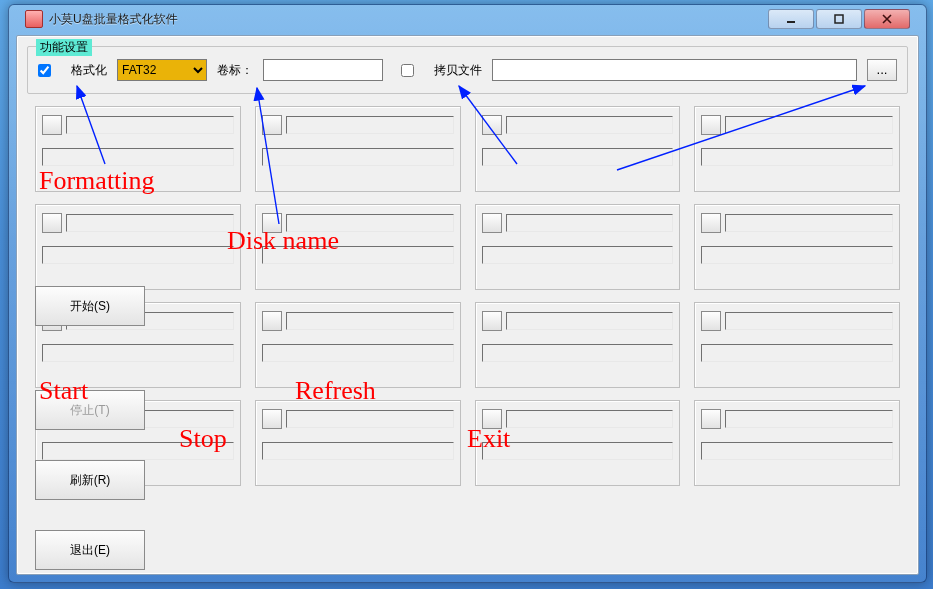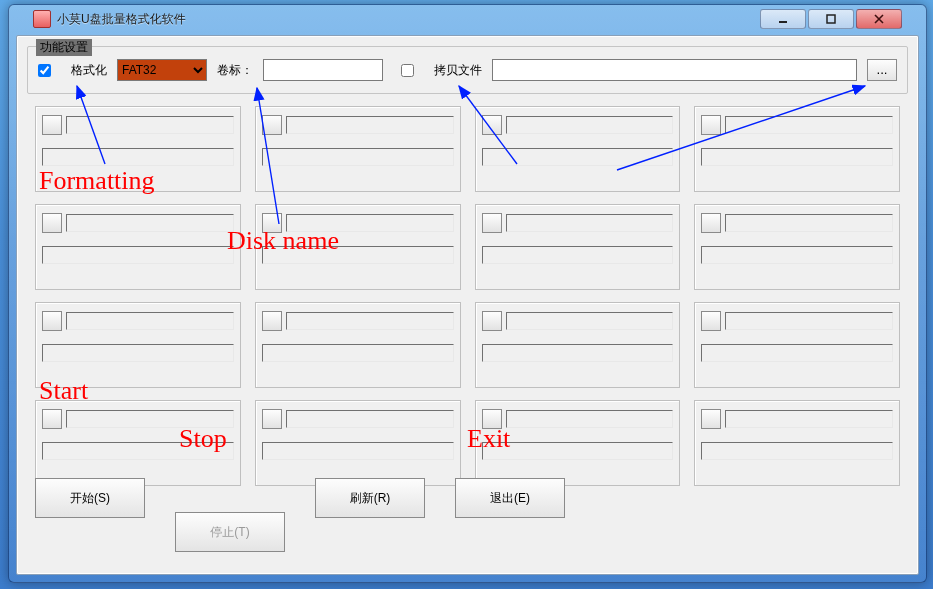--- a/index.html
+++ b/index.html
@@ -11,21 +11,21 @@
 
   
   .window{
     position:absolute;left:8px;top:4px;width:917px;height:577px;
     border:1px solid rgba(0,30,80,.55);border-radius:6px;
     box-shadow:0 0 12px rgba(0,0,0,.35);
     background:linear-gradient(180deg,rgba(255,255,255,.25),rgba(255,255,255,.05));
   }
   .titlebar{
     height:28px;display:flex;align-items:center;
-    padding:0 24px;color:#1a1a1a;
+    padding:0 16px;color:#1a1a1a;
   }
   .titlebar .app-icon{
     width:16px;height:16px;margin-right:6px;
     background:linear-gradient(#ffb0b0,#e86060);border:1px solid #a03030;border-radius:2px;
   }
   .titlebar .title{flex:0 0 auto;font-size:12px;text-shadow:0 1px 0 rgba(255,255,255,.5);}
   .titlebar .spacer{flex:1;}
   .winbtn{
     width:44px;height:18px;margin-left:2px;border:1px solid rgba(0,30,80,.4);
     border-radius:3px;display:flex;align-items:center;justify-content:center;
@@ -40,29 +40,29 @@
     background:#f0f0f0;border:1px solid #8aa0b8;border-radius:2px;
     box-shadow:inset 0 0 0 1px #fff;
   }
 
   
   .groupbox{
     position:absolute;left:10px;top:10px;right:10px;height:46px;
     border:1px solid #c5c5c5;border-radius:2px;
   }
   .groupbox .legend{
-    position:absolute;left:8px;top:-8px;background:#737373;padding:0 4px;font-size:12px;
+    position:absolute;left:8px;top:-8px;background:#5eead4;padding:0 4px;font-size:12px;
   }
   .settings-row{
     display:flex;align-items:center;height:100%;padding:0 10px;gap:10px;
   }
   .chk{display:flex;align-items:center;gap:20px;}
   .chk input{width:13px;height:13px;margin:0;}
   select.combo{
-    height:22px;width:90px;background:#c2410c;border:1px solid #7a7a7a;font-size:12px;
+    height:22px;width:90px;background:#eab308;border:1px solid #7a7a7a;font-size:12px;
   }
   .lbl{white-space:nowrap;}
   input.txt{
     height:20px;border:1px solid #7a7a7a;background:#fff;padding:0 4px;font-size:12px;
   }
   .txt.vol{width:110px;}
   .txt.path{flex:1;min-width:0;}
   .browse{
     width:30px;height:22px;border:1px solid #8a8a8a;background:linear-gradient(#fdfdfd,#e4e4e4);
     text-align:center;line-height:18px;
@@ -87,21 +87,21 @@
   }
   .slot .sunk{
     flex:1;height:16px;border:1px solid #808080;
     border-top-color:#707070;border-left-color:#707070;
     border-right-color:#e8e8e8;border-bottom-color:#e8e8e8;
     background:#f0f0f0;
   }
 
   
   .btnrow{
-    position:absolute;left:18px;bottom:22px;display:flex;gap:30px;
+    position:absolute;left:18px;bottom:4px;display:flex;gap:30px;flex-direction:column;
   }
   .btn{
     width:110px;height:40px;border:1px solid #8a8a8a;background:linear-gradient(#fdfdfd,#e4e4e4);
     display:flex;align-items:center;justify-content:center;font-size:12px;
   }
   .btn.disabled{color:#9a9a9a;margin-top:34px;}
 
   
   .anno{
     position:absolute;color:#ff0000;font-family:"Times New Roman",serif;
@@ -308,20 +308,21 @@
       <button class="btn">开始(S)</button>
       <button class="btn disabled">停止(T)</button>
       <button class="btn">刷新(R)</button>
       <button class="btn">退出(E)</button>
     </div>
 
     <div class="anno" style="left:210px;top:190px">Disk name</div>
     <div class="anno" style="left:22px;top:130px">Formatting</div>
     <div class="anno" style="left:22px;top:340px">Start</div>
     <div class="anno" style="left:162px;top:388px">Stop</div>
+    <div class="anno" style="left:278px;top:340px">Refresh</div>
     <div class="anno" style="left:450px;top:388px">Exit</div>
 
     <svg class="arrows">
       <defs>
         <marker id="ah" markerWidth="10" markerHeight="8" refX="9" refY="4" orient="auto">
           <path d="M0,0 L10,4 L0,8 Z" fill="#0020ff"></path>
         </marker>
       </defs>
       <line x1="88" y1="128" x2="60" y2="50" stroke="#0020ff" stroke-width="1.4" marker-end="url(#ah)"></line>
       <line x1="262" y1="188" x2="240" y2="52" stroke="#0020ff" stroke-width="1.4" marker-end="url(#ah)"></line>

